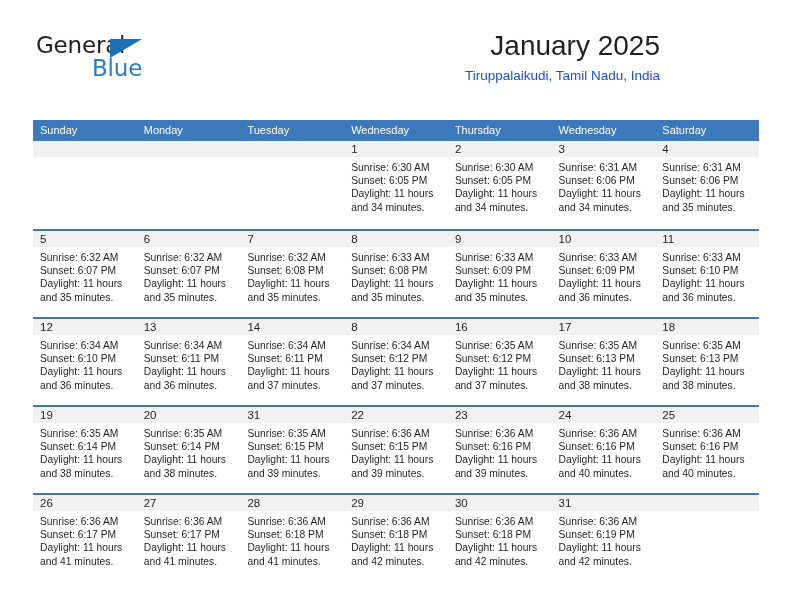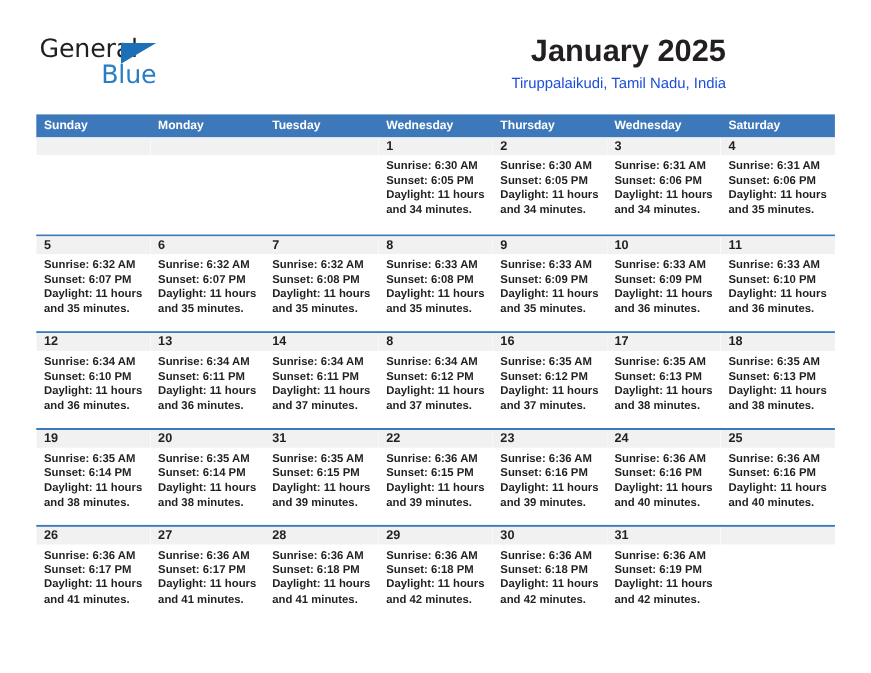--- a/index.html
+++ b/index.html
@@ -69,41 +69,40 @@
   }
 
   .title-block {
     position: absolute;
     right: 0;
     top: 0;
     text-align: right;
   }
   .cal-title {
     font-size: 28px;
-    font-weight: 700;
+    font-weight: 400;
     color: #231f20;
     line-height: 1.16;
     white-space: nowrap;
   }
   .cal-subtitle {
     margin-top: 6px;
     font-size: 13.5px;
     font-weight: 400;
     color: #1d4ed8;
     line-height: 1.2;
     white-space: nowrap;
   }
 
   
   .calendar {
     position: absolute;
     left: 33px;
-    top: 104px;
+    top: 120px;
     width: 726px;
-    font-weight: bold;
   }
   .weekdays {
     display: flex;
     background: #3d79ba;
     height: 21px;
   }
   .weekday {
     flex: 1 1 0;
     color: #ffffff;
     font-size: 11px;

